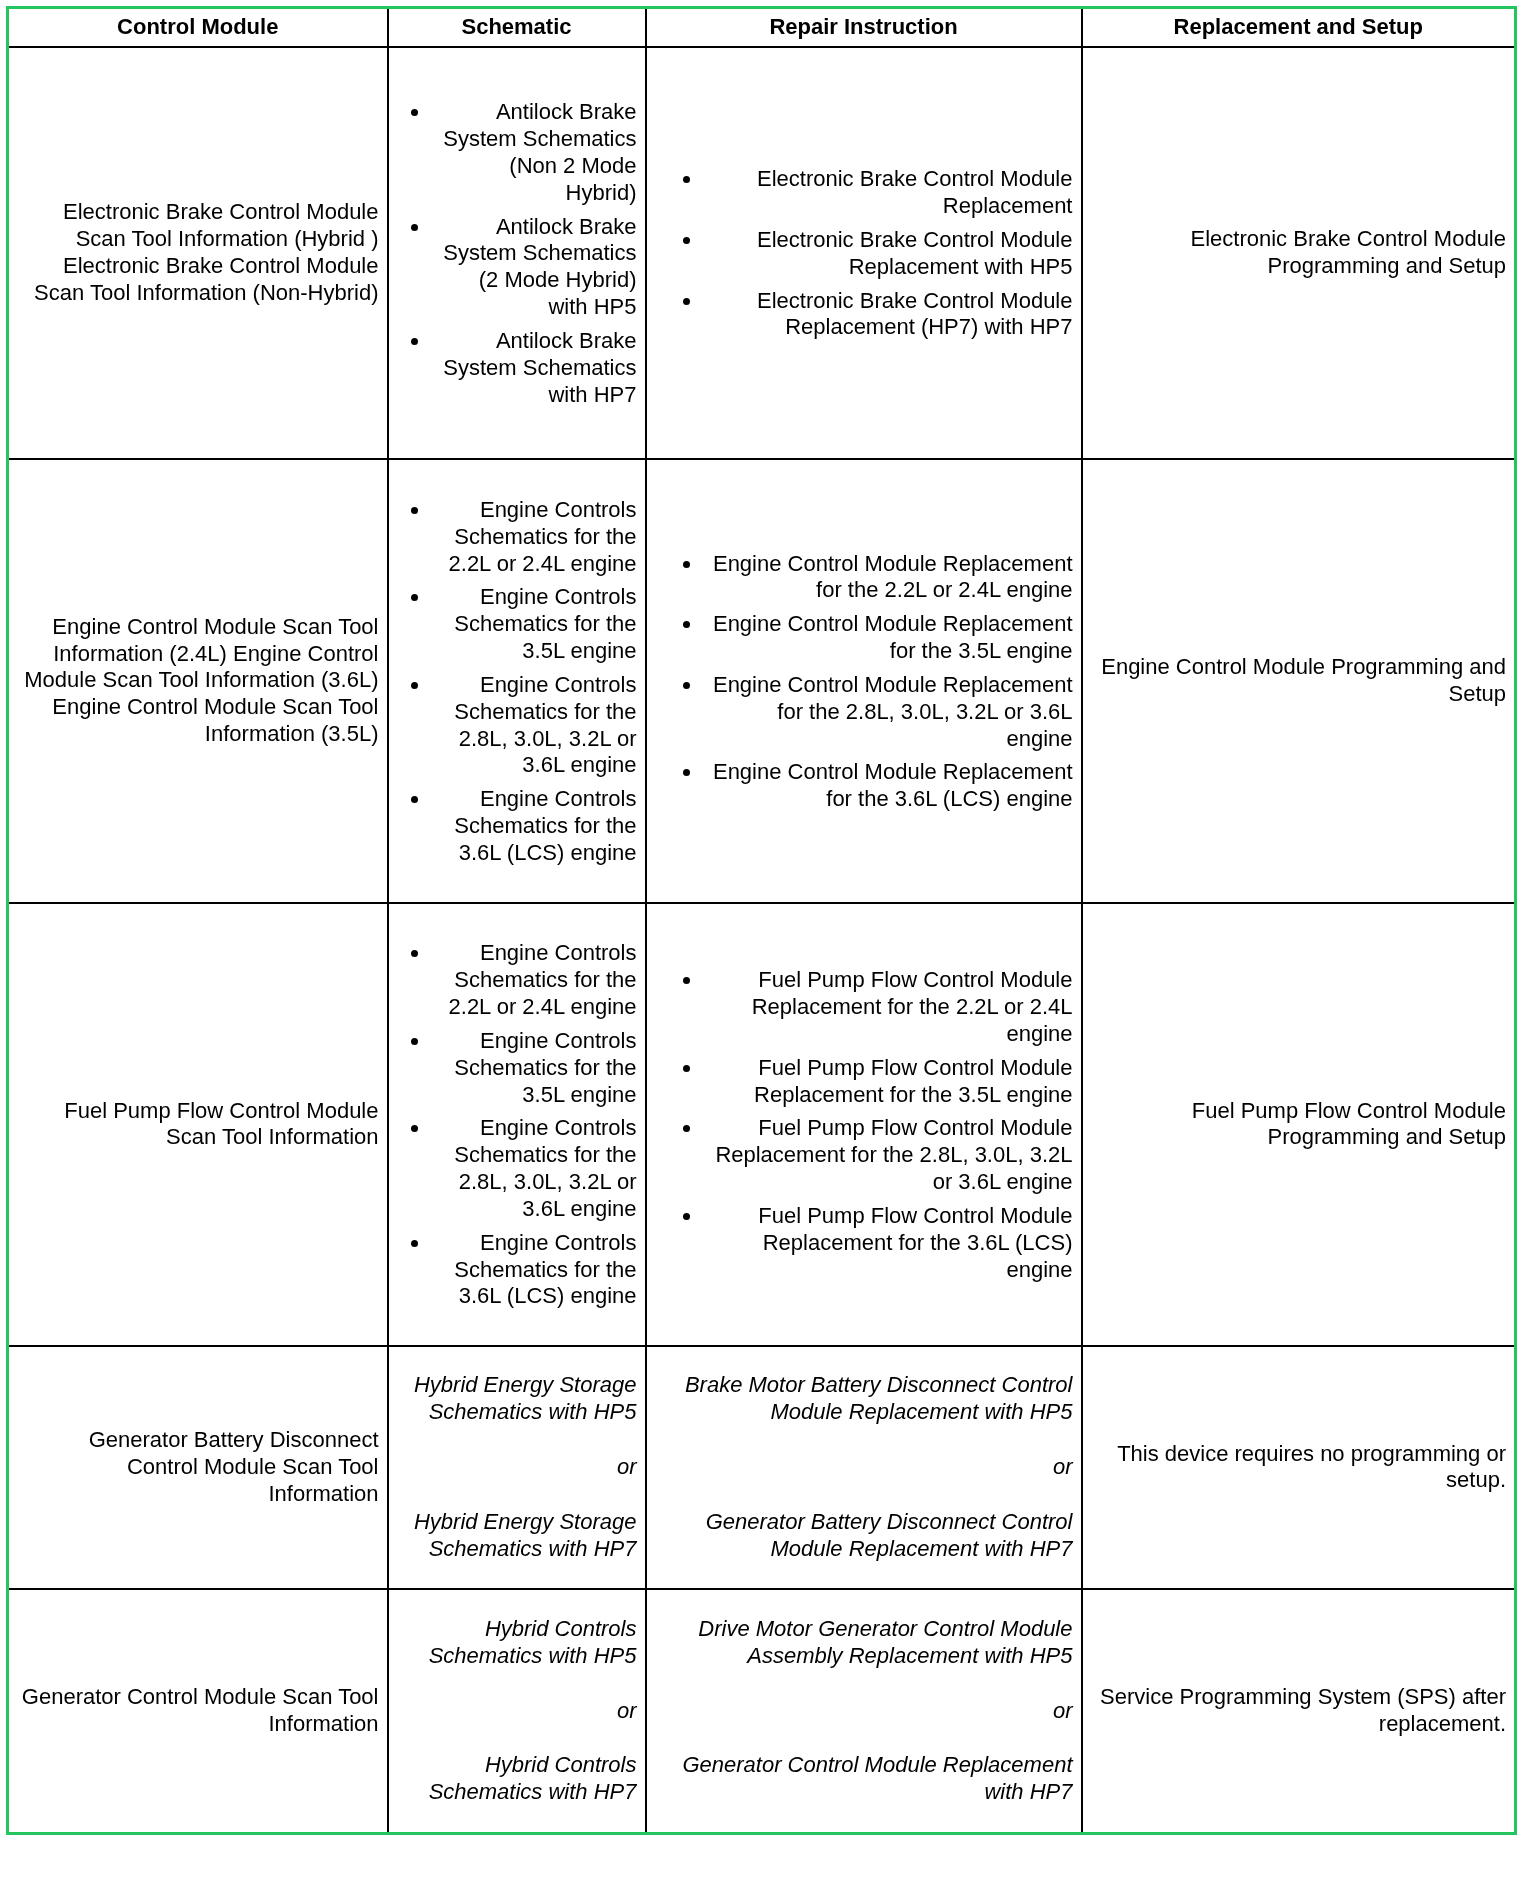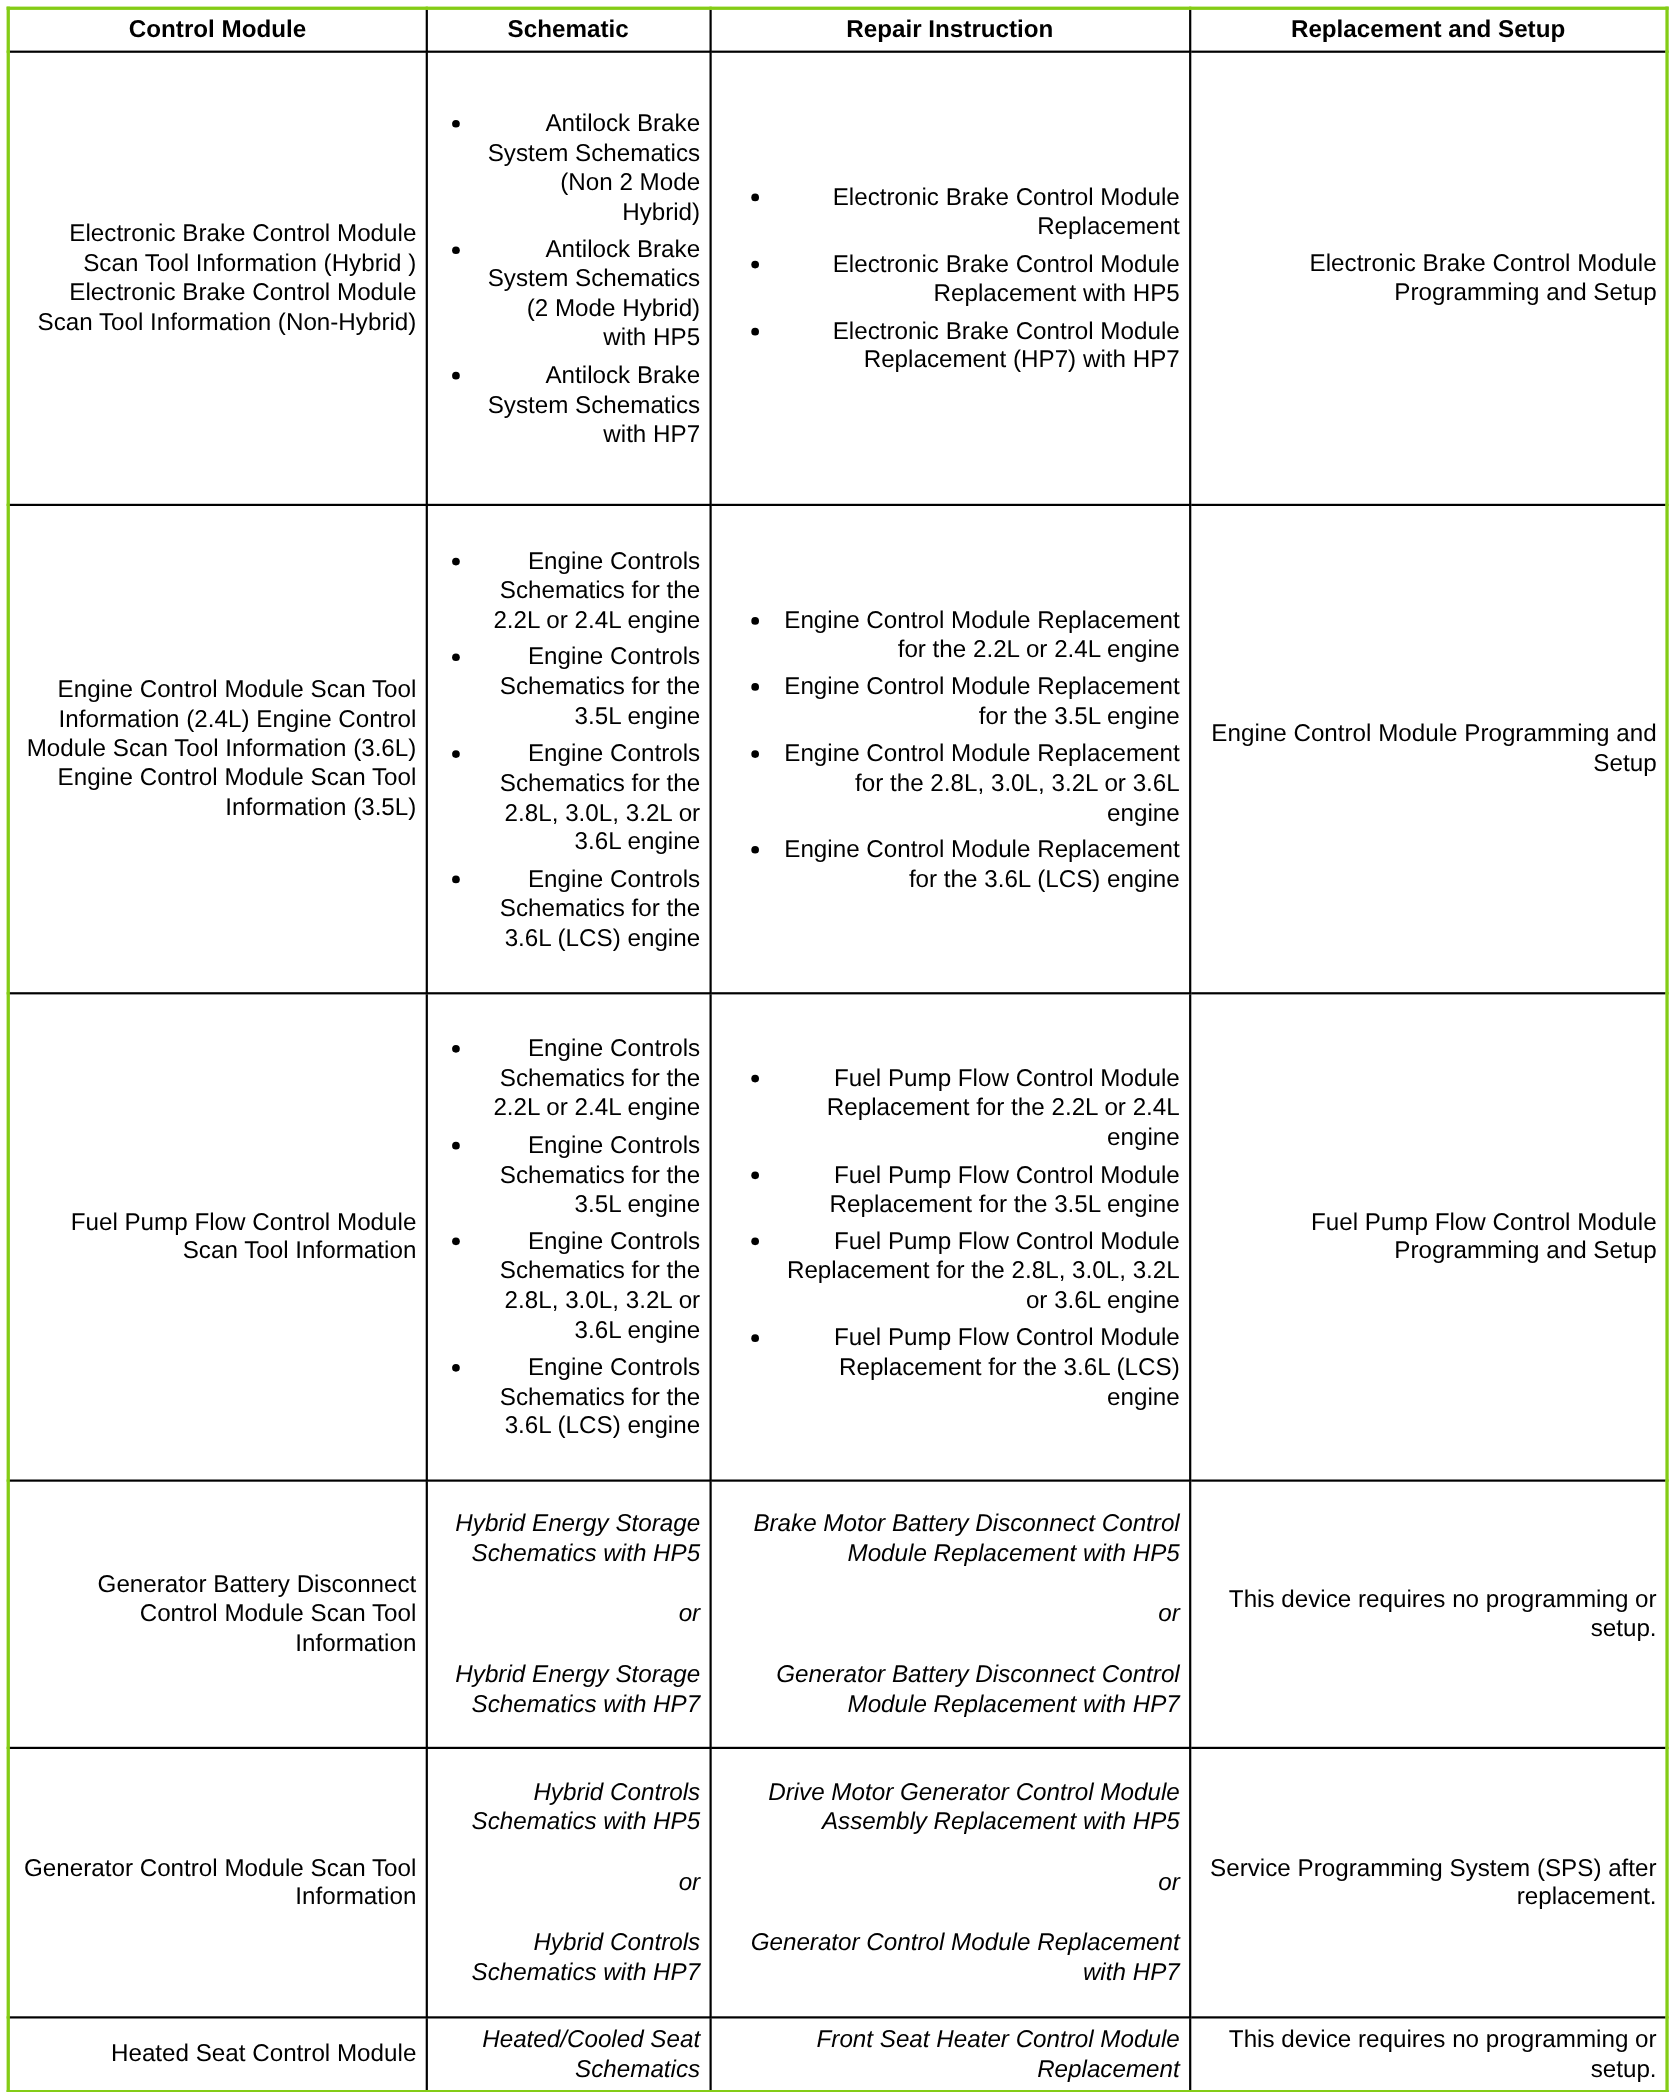--- a/index.html
+++ b/index.html
@@ -15,21 +15,21 @@
   .page {
     width: 1520px;
     min-height: 1902px;
     padding: 6px;
     background: #ffffff;
   }
   table.module-table {
     border-collapse: collapse;
     table-layout: fixed;
     width: 1508px;
-    border: 3px solid #84cc16;
+    border: 3px solid #22c55e;
   }
   table.module-table th,
   table.module-table td {
     border: 2px solid #000000;
     padding: 6px 8px;
     vertical-align: middle;
     text-align: right;
     word-wrap: break-word;
   }
   table.module-table th {
@@ -166,26 +166,16 @@
           <p class="para">Hybrid Controls Schematics with HP7</p>
         </td>
         <td class="repair-cell va-top">
           <p class="para">Drive Motor Generator Control Module Assembly Replacement with HP5</p>
           <p class="para">or</p>
           <p class="para">Generator Control Module Replacement with HP7</p>
         </td>
         <td class="programming-cell">Service Programming System (SPS) after replacement.</td>
       </tr>
 
-      <tr class="row-5">
-        <td class="control-cell va-top">Heated Seat Control Module</td>
-        <td class="schematic-cell va-top">
-          <p class="para">Heated/Cooled Seat Schematics</p>
-        </td>
-        <td class="repair-cell va-top">
-          <p class="para">Front Seat Heater Control Module Replacement</p>
-        </td>
-        <td class="programming-cell va-top">This device requires no programming or setup.</td>
-      </tr>
 
     </tbody>
   </table>
 </div>
 
 </body></html>

